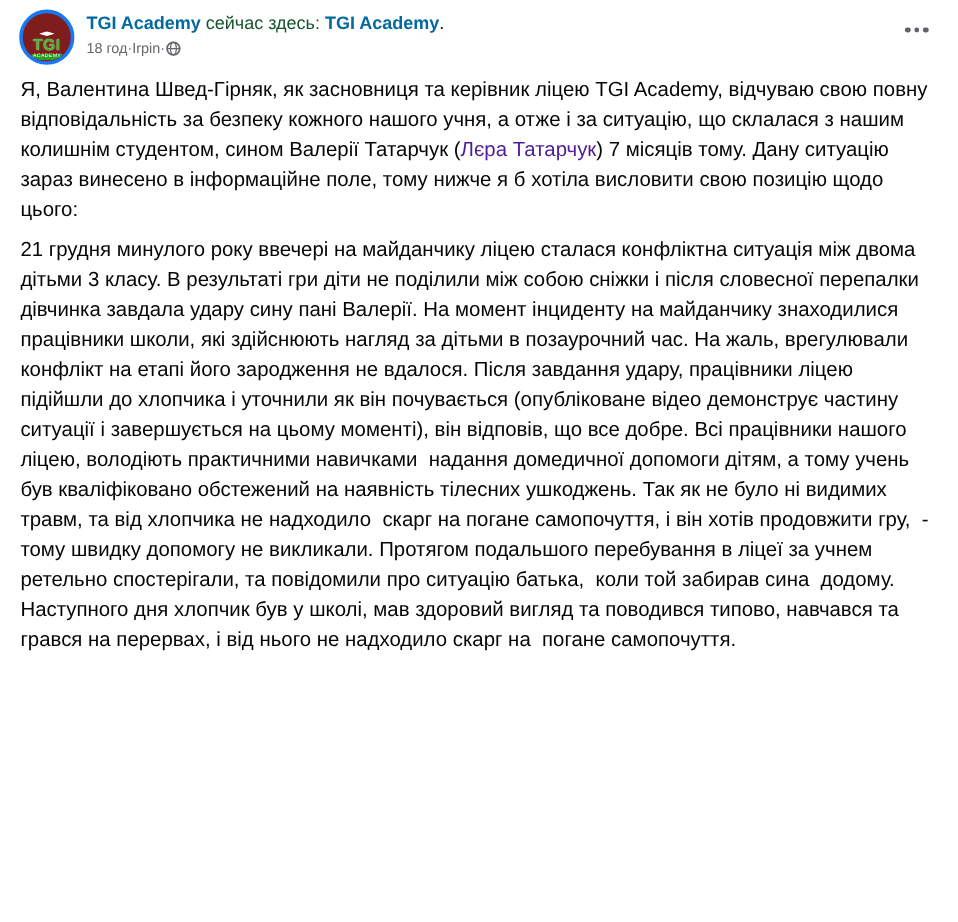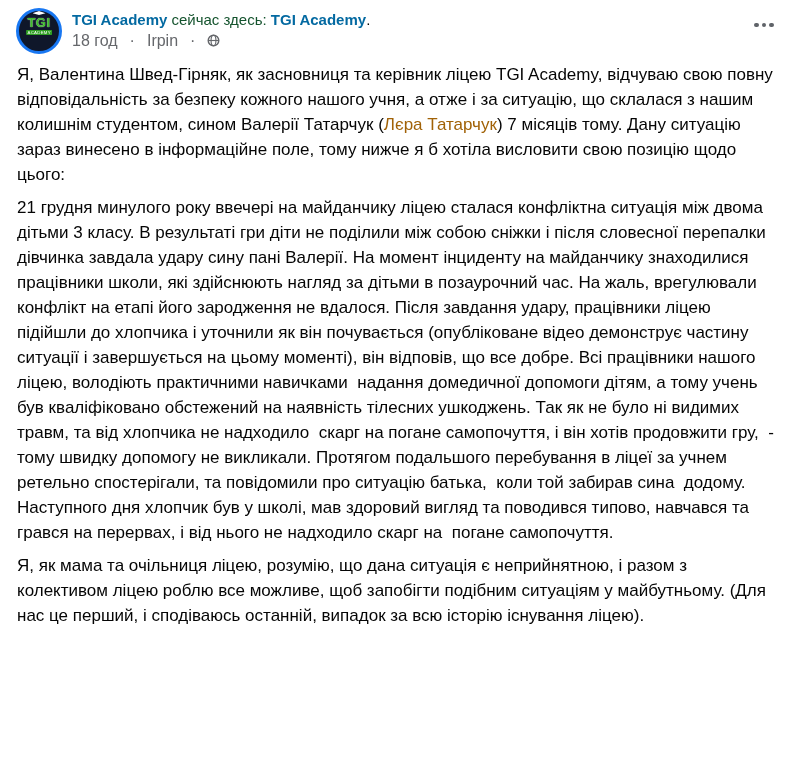--- a/index.html
+++ b/index.html
@@ -22,28 +22,28 @@
   .post-header {
     display: flex;
     align-items: flex-start;
     padding: 8px 16px 0 16px;
     position: relative;
   }
   .avatar {
     width: 40px;
     height: 40px;
     border-radius: 50%;
-    background: #0f172a;
+    background: #7f1d1d;
     border: 3px solid #1877F2;
     flex: 0 0 auto;
     cursor: pointer;
     display: flex;
     flex-direction: column;
     align-items: center;
-    justify-content: flex-start;
+    justify-content: flex-end;
     overflow: hidden;
   }
   .avatar .cap {
     width: 13px;
     height: 4px;
     background: #ffffff;
     clip-path: polygon(50% 0, 100% 55%, 50% 100%, 0 55%);
     margin-bottom: 1px;
   }
   .avatar .logo-tgi {
@@ -78,26 +78,26 @@
     font-weight: bold;
     color: #0369a1;
     cursor: pointer;
   }
   .name-line .context {
     color: #14532d;
     font-weight: normal;
   }
   .name-line .suffix { color: #050505; }
   .meta-line {
-    font-size: 16px;
+    font-size: 12px;
     line-height: 17px;
     color: #65676B;
     display: flex;
     align-items: center;
-    gap: 12px;
+    gap: 0;
     margin-top: 2px;
   }
   .meta-line .meta-link { cursor: pointer; }
   .meta-line .dot { color: #65676B; }
   .globe { display: inline-block; vertical-align: middle; }
   .more-btn {
     position: absolute;
     right: 18px;
     top: 14px;
     width: 32px;
@@ -121,21 +121,21 @@
     padding: 8px 17px 0 17px;
     font-size: 17px;
     line-height: 25px;
     color: #050505;
   }
   .post-body p {
     margin: 0 0 8px 0;
     white-space: pre-wrap;
   }
   .post-body a.inline-link {
-    color: #a16207;
+    color: #4c1d95;
     text-decoration: none;
     cursor: pointer;
   }
 </style>
 </head>
 <body>
 
 <div class="post">
 
   <div class="post-header">
@@ -166,16 +166,15 @@
       <i></i>
         <i></i>
         <i></i>
     </div>
   </div>
 
   <div class="post-body">
     <p><span>Я, Валентина Швед-Гірняк, як засновниця та керівник ліцею TGI Academy, відчуваю свою повну відповідальність за безпеку кожного нашого учня, а отже і за ситуацію, що склалася з нашим колишнім студентом, сином Валерії Татарчук (</span><a class="inline-link">Лєра Татарчук</a><span>) 7 місяців тому. Дану ситуацію зараз винесено в інформаційне поле, тому нижче я б хотіла висловити свою позицію щодо цього:</span></p>
     <p>21 грудня минулого року ввечері на майданчику ліцею сталася конфліктна ситуація між двома дітьми 3 класу. В результаті гри діти не поділили між собою сніжки і після словесної перепалки дівчинка завдала удару сину пані Валерії. На момент інциденту на майданчику знаходилися працівники школи, які здійснюють нагляд за дітьми в позаурочний час. На жаль, врегулювали конфлікт на етапі його зародження не вдалося. Після завдання удару, працівники ліцею підійшли до хлопчика і уточнили як він почувається (опубліковане відео демонструє частину ситуації і завершується на цьому моменті), він відповів, що все добре. Всі працівники нашого ліцею, володіють практичними навичками  надання домедичної допомоги дітям, а тому учень був кваліфіковано обстежений на наявність тілесних ушкоджень. Так як не було ні видимих травм, та від хлопчика не надходило  скарг на погане самопочуття, і він хотів продовжити гру,  - тому швидку допомогу не викликали. Протягом подальшого перебування в ліцеї за учнем ретельно спостерігали, та повідомили про ситуацію батька,  коли той забирав сина  додому.
 Наступного дня хлопчик був у школі, мав здоровий вигляд та поводився типово, навчався та грався на перервах, і від нього не надходило скарг на  погане самопочуття.</p>
-    <p>Я, як мама та очільниця ліцею, розумію, що дана ситуація є неприйнятною, і разом з колективом ліцею роблю все можливе, щоб запобігти подібним ситуаціям у майбутньому. (Для нас це перший, і сподіваюсь останній, випадок за всю історію існування ліцею).</p>
   </div>
 
 </div>
 
 </body></html>

